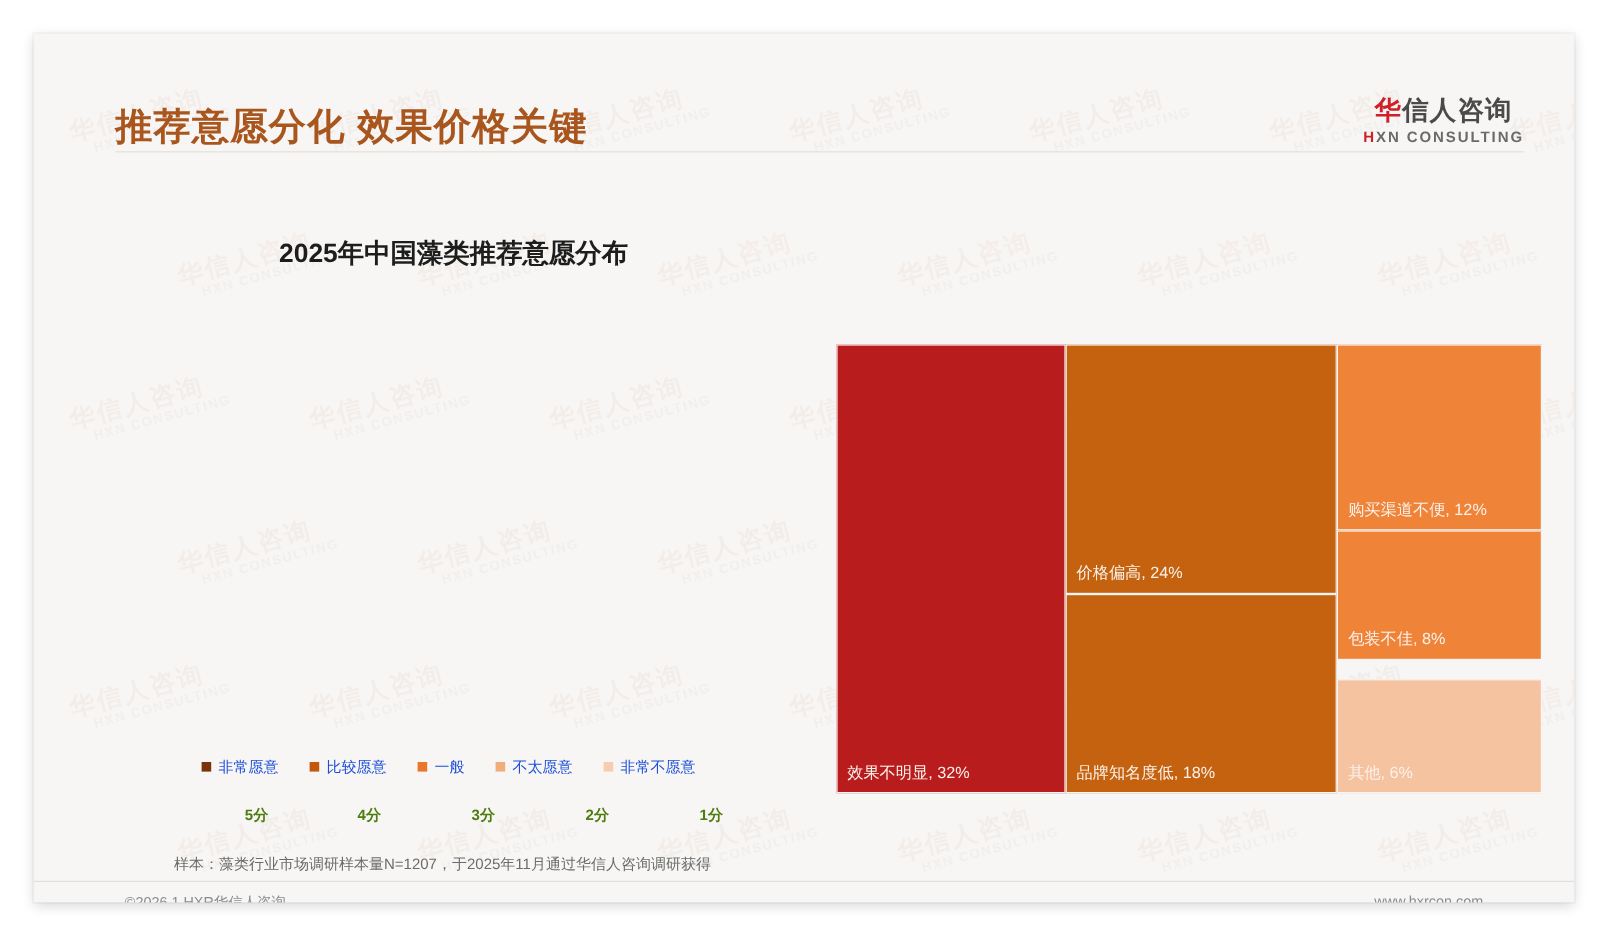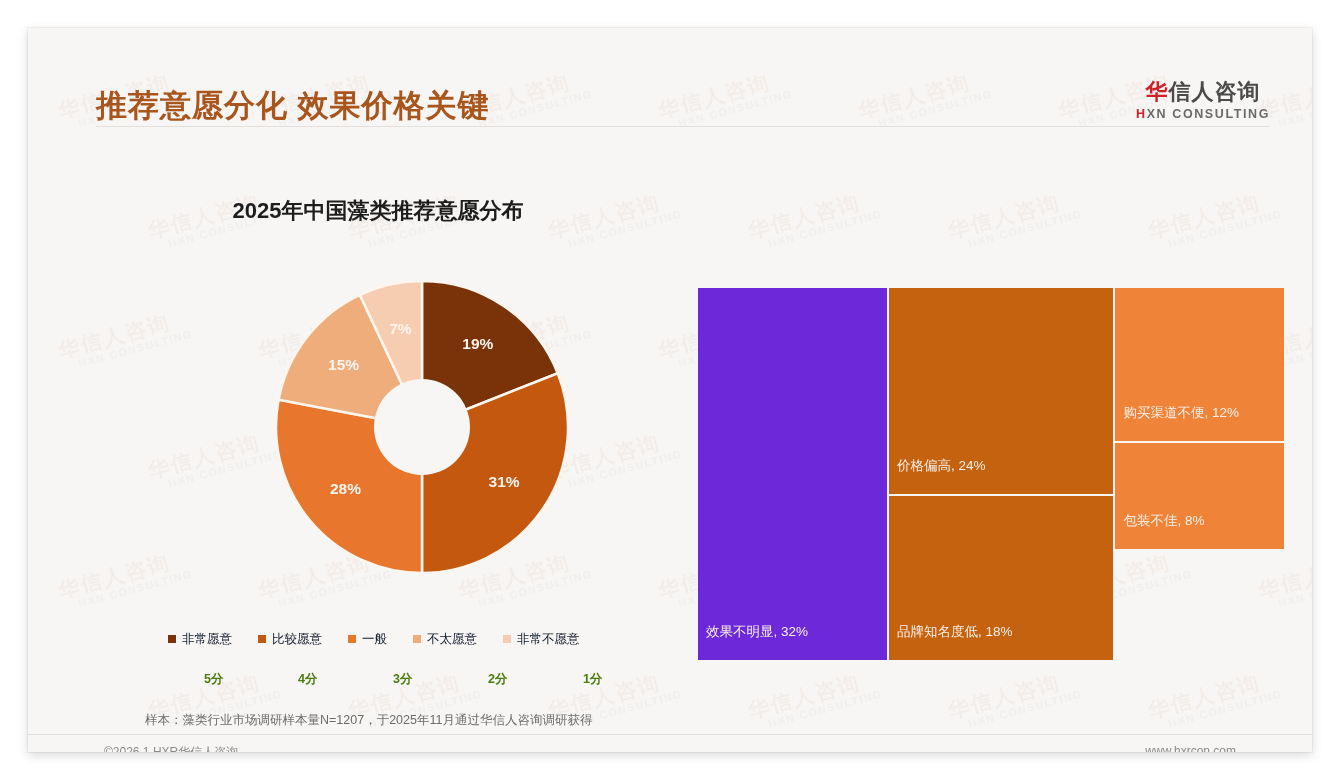--- a/index.html
+++ b/index.html
@@ -54,33 +54,33 @@
     text-anchor:middle;dominant-baseline:middle;
   }
 
   
   .legend{
     position:absolute;left:140px;top:600px;width:520px;height:22px;z-index:6;
     display:flex;align-items:center;
   }
   .legend-item{display:flex;align-items:center;margin-right:26px;}
   .legend-swatch{width:8px;height:8px;margin-right:6px;display:inline-block;}
-  .legend-text{font-size:12.5px;color:#0f172a;white-space:nowrap;}
+  .legend-text{font-size:12.5px;color:#1d4ed8;white-space:nowrap;}
 
   
   .scores{position:absolute;left:140px;top:643px;width:520px;height:20px;z-index:6;}
   .score{
     position:absolute;font-size:12.5px;font-weight:700;color:#4d7c0f;white-space:nowrap;
   }
 
   
   .treemap{position:absolute;left:669px;top:259px;width:588px;height:374px;z-index:6;}
   .tm-cell{position:absolute;box-sizing:border-box;border:1.5px solid #f7f6f4;overflow:hidden;}
   .tm-label{
-    position:absolute;left:8px;bottom:19px;font-size:13.5px;color:#fbf1ea;white-space:nowrap;
+    position:absolute;left:8px;bottom:7px;font-size:13.5px;color:#fbf1ea;white-space:nowrap;
   }
 
   
   .note{
     position:absolute;left:117px;top:684px;font-size:12.5px;color:#6b6b6b;
     white-space:nowrap;z-index:6;
   }
   .footer-rule{position:absolute;left:0;right:0;top:706px;height:1px;background:#e3e0dc;z-index:5;}
   .footer-left{position:absolute;left:76px;top:716px;font-size:12px;color:#8b8b8b;z-index:6;}
   .footer-right{position:absolute;right:76px;top:716px;font-size:12px;color:#8b8b8b;z-index:6;}
@@ -253,39 +253,20 @@
     <div class="title">推荐意愿分化 效果价格关键</div>
     <div class="logo">
       <div class="logo-cn"><span class="red">华</span><span>信人咨询</span></div>
       <div class="logo-en"><span class="red">H</span><span>XN CONSULTING</span></div>
     </div>
   </div>
   <div class="header-rule"></div>
 
   <div class="panel-title" id="donut-title">2025年中国藻类推荐意愿分布</div>
 
-  <div class="donut-wrap">
-    <svg width="292" height="292" viewBox="0 0 292 292">
-      <g id="donut-slices">
-          <path d="M 146 146 L 146 0 A 146 146 0 0 1 281.74736693968475 92.25381530803703 Z" fill="#7a3309" stroke="#fdf6ef" stroke-width="2.5"></path>
-          <path d="M 146 146 L 281.74736693968475 92.25381530803703 A 146 146 0 0 1 146 292 Z" fill="#c5580f" stroke="#fdf6ef" stroke-width="2.5"></path>
-          <path d="M 146 146 L 146 292 A 146 146 0 0 1 2.586061393611459 118.64232807048418 Z" fill="#e8762c" stroke="#fdf6ef" stroke-width="2.5"></path>
-          <path d="M 146 146 L 2.586061393611459 118.64232807048418 A 146 146 0 0 1 83.83622343149935 13.895250339961166 Z" fill="#f0ad7c" stroke="#fdf6ef" stroke-width="2.5"></path>
-          <path d="M 146 146 L 83.83622343149935 13.895250339961166 A 146 146 0 0 1 145.99999999999997 0 Z" fill="#f7cdb1" stroke="#fdf6ef" stroke-width="2.5"></path>
-        </g>
-      <circle cx="146" cy="146" r="48" fill="#f7f6f4"></circle>
-      <g id="donut-labels">
-          <text class="slice-label" x="201.80363775315953" y="63.88744058602151">19%</text>
-          <text class="slice-label" x="228.1125594139785" y="201.80363775315953">31%</text>
-          <text class="slice-label" x="69.50344525721965" y="209.28345370224991">28%</text>
-          <text class="slice-label" x="67.5534103713415" y="85.15058771333244">15%</text>
-          <text class="slice-label" x="124.34273899415128" y="49.11098387472116">7%</text>
-        </g>
-    </svg>
-  </div>
 
   <div class="legend" id="donut-legend">
       <div class="legend-item">
         <span class="legend-swatch" style="background: rgb(122, 51, 9);"></span>
         <span class="legend-text">非常愿意</span>
       </div>
       <div class="legend-item">
         <span class="legend-swatch" style="background: rgb(197, 88, 15);"></span>
         <span class="legend-text">比较愿意</span>
       </div>
@@ -305,34 +286,37 @@
 
   <div class="scores" id="score-row">
       <div class="score" style="left: 36px;">5分</div>
       <div class="score" style="left: 130px;">4分</div>
       <div class="score" style="left: 225px;">3分</div>
       <div class="score" style="left: 320px;">2分</div>
       <div class="score" style="left: 415px;">1分</div>
     </div>
 
   <div class="treemap" id="treemap">
-      <div class="tm-cell" style="left: 0px; top: 0px; width: 191.1px; height: 374px; background: #6d28d9;">
+      <div class="tm-cell" style="left: 0px; top: 0px; width: 191.1px; height: 374px; background: #b91c1c;">
         <span class="tm-label">效果不明显, 32%</span>
       </div>
       <div class="tm-cell" style="left: 191.1px; top: 0px; width: 226.38px; height: 207.57px; background: rgb(196, 98, 15);">
         <span class="tm-label">价格偏高, 24%</span>
       </div>
       <div class="tm-cell" style="left: 191.1px; top: 207.57px; width: 226.38px; height: 166.43px; background: rgb(196, 98, 15);">
         <span class="tm-label">品牌知名度低, 18%</span>
       </div>
       <div class="tm-cell" style="left: 417.48px; top: 0px; width: 170.52px; height: 155.21px; background: rgb(239, 131, 56);">
         <span class="tm-label">购买渠道不便, 12%</span>
       </div>
       <div class="tm-cell" style="left: 417.48px; top: 155.21px; width: 170.52px; height: 108px; background: rgb(239, 131, 56);">
         <span class="tm-label">包装不佳, 8%</span>
+      </div>
+      <div class="tm-cell" style="left: 417.48px; top: 278.63px; width: 170.52px; height: 95.37px; background: rgb(245, 195, 160);">
+        <span class="tm-label">其他, 6%</span>
       </div>
     </div>
 
   <div class="note">样本：藻类行业市场调研样本量N=1207，于2025年11月通过华信人咨询调研获得</div>
   <div class="footer-rule"></div>
   <div class="footer-left">©2026.1 HXR华信人咨询</div>
   <div class="footer-right">www.hxrcon.com</div>
 </div>
 
 </body></html>

